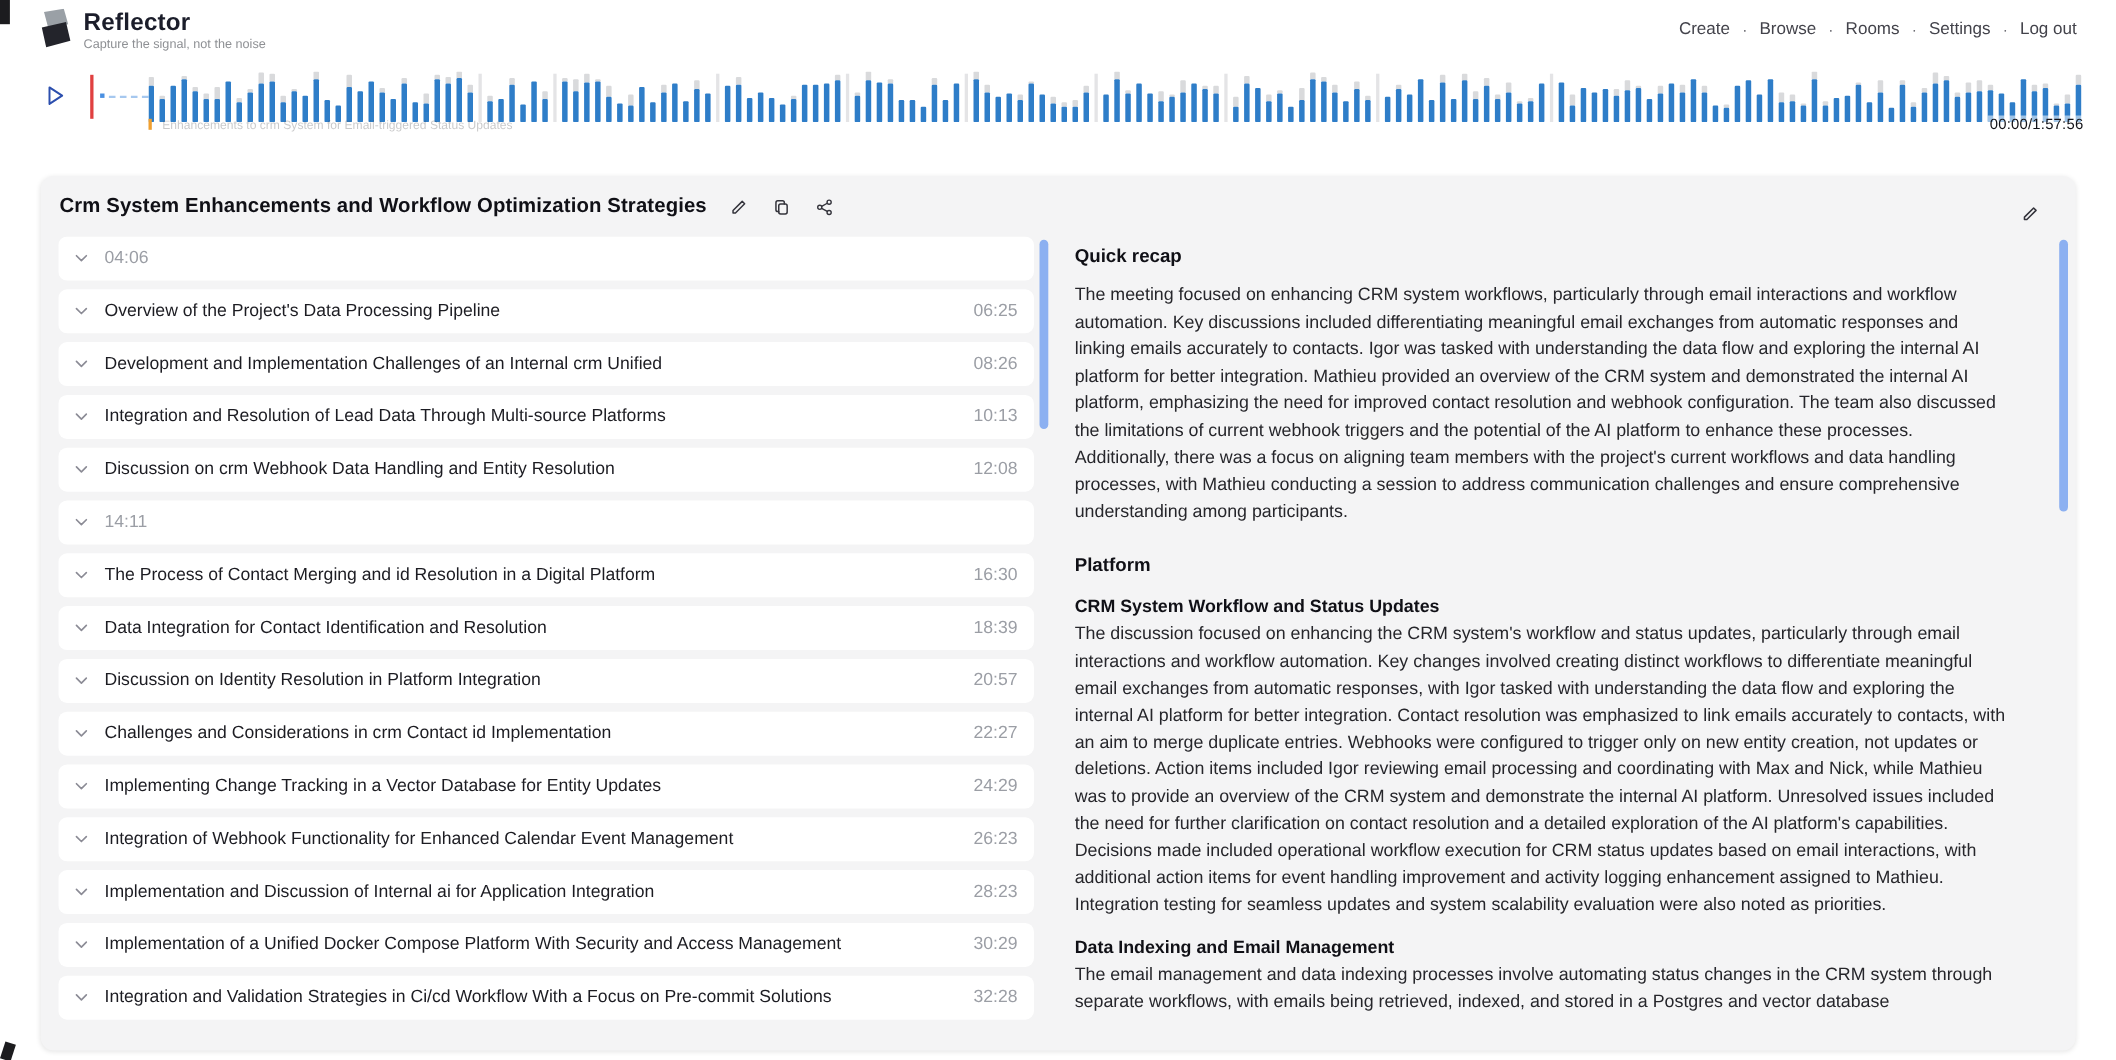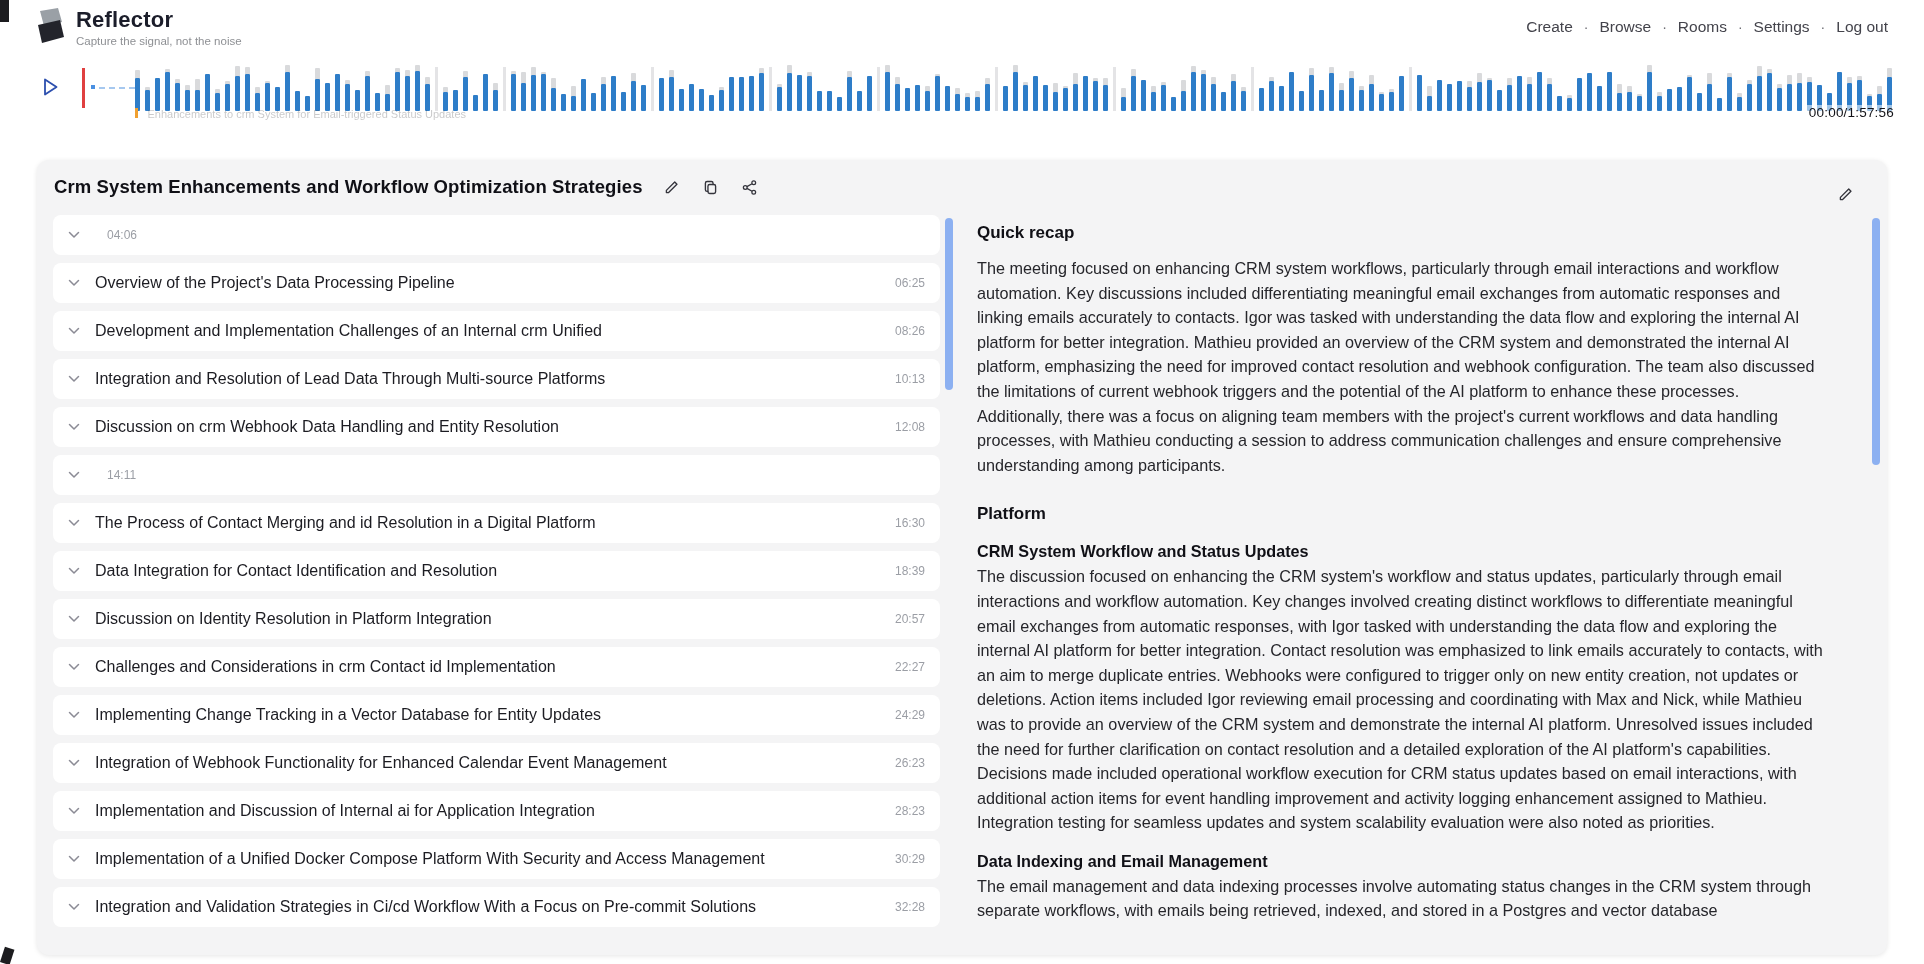--- a/index.html
+++ b/index.html
@@ -35,30 +35,30 @@
   .wf-col{width:5px;display:flex;flex-direction:column;justify-content:flex-end;flex:0 0 auto}
   .wf-cap{width:5px;background:var(--wf-cap);border-radius:1px 1px 0 0}
   .wf-bar{width:5px;background:var(--wf-blue);border-radius:1px}
   .wf-sep{width:3px;height:44px;background:var(--wf-sep);flex:0 0 auto}
   .time-display{position:absolute;right:0;bottom:-8px;font-size:13.5px;color:#131318;background:rgba(255,255,255,.55);padding:0 2px;letter-spacing:.2px}
   .chapter-marker{position:absolute;left:97px;top:44px;display:flex;align-items:flex-start;pointer-events:none}
   .chapter-tick{width:2.5px;height:10px;background:#f0a030;margin-right:10px}
   .chapter-label{font-size:11px;color:rgba(60,60,64,.28);white-space:nowrap;max-width:420px;overflow:hidden}
   
   .card{position:absolute;left:37px;right:37px;top:160px;bottom:9px;background:var(--card-bg);border-radius:12px;box-shadow:0 1px 5px rgba(0,0,0,.10);overflow:hidden}
-  .card-title-row{position:absolute;left:17px;top:16px;display:flex;align-items:center;gap:19px}
+  .card-title-row{position:absolute;left:17px;top:16px;display:flex;align-items:flex-end;gap:19px}
   .card-title{font-size:18.5px;font-weight:700;color:#101016;letter-spacing:.1px}
   .icon-btn{background:none;border:none;cursor:pointer;width:20px;height:20px;display:flex;align-items:center;justify-content:center;padding:0}
   .icon-btn svg{stroke:#34343c}
   
   .topic-list{position:absolute;left:16px;top:55px;width:887px;bottom:0;overflow:hidden}
   .topic-row{height:40px;background:#fff;border-radius:8px;margin-bottom:8px;display:flex;align-items:center;padding:0 15px;cursor:pointer}
   .topic-chevron{flex:0 0 auto;margin-right:15px;display:flex;align-items:center}
   .topic-label{flex:1;font-size:16px;color:#1c1c22;white-space:nowrap;overflow:hidden;text-overflow:ellipsis}
-  .topic-time{flex:0 0 auto;font-size:12px;color:var(--muted);margin-left:12px}
+  .topic-time{flex:0 0 auto;font-size:16px;color:var(--muted);}
   .v-scrollbar{position:absolute;width:8px;border-radius:4px;background:var(--scroll-blue);cursor:grab}
   .scroll-left{left:908px;top:58px;height:172px}
   .scroll-right{left:1835px;top:58px;height:247px}
   
   .right-pane{position:absolute;left:940px;top:62px;width:850px;bottom:0;overflow:hidden}
   .pane-h2{font-size:17px;font-weight:700;color:#101016;line-height:22px}
   .recap-body{margin-top:12px;font-size:16.2px;line-height:24.6px;color:var(--body-ink)}
   .summary-h2{margin-top:26px}
   .sec-h{font-size:16.2px;font-weight:700;color:#101016;line-height:22px;margin-top:15px}
   .sec-p{font-size:16.2px;line-height:24.6px;color:var(--body-ink);margin-top:2px}

